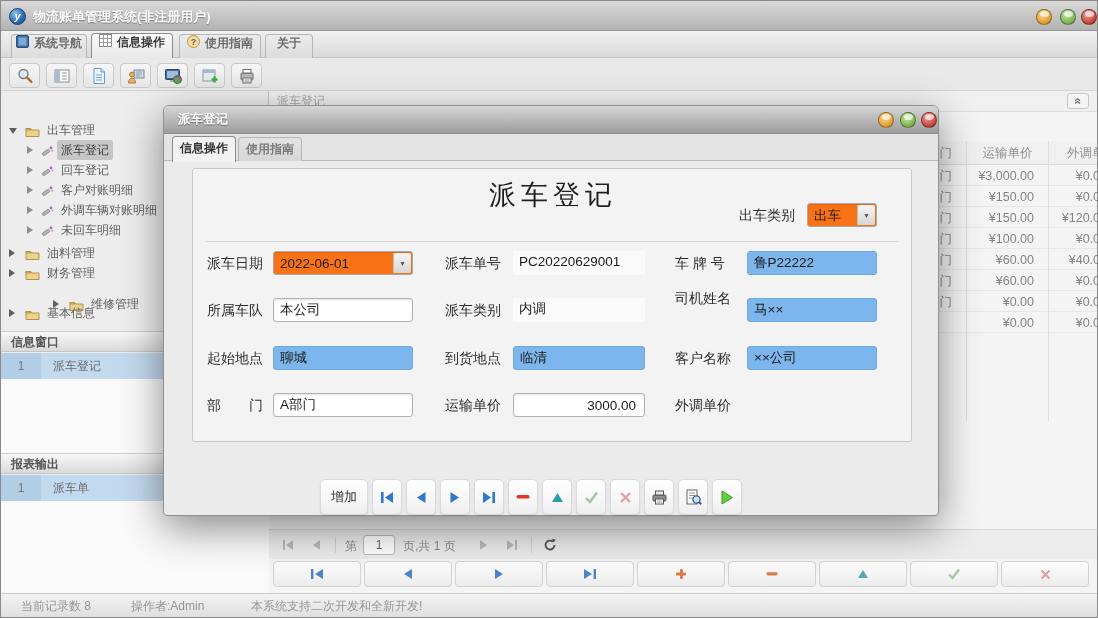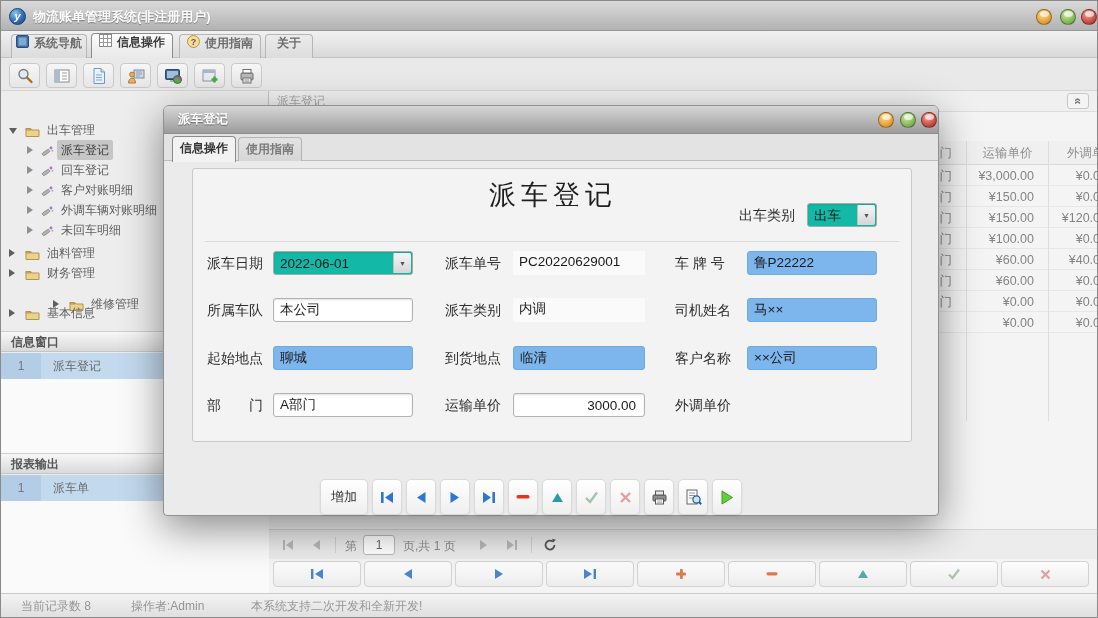--- a/index.html
+++ b/index.html
@@ -93,21 +93,21 @@
   #form-panel{position:absolute;left:28px;top:62px;width:720px;height:274px;background:#f3f3f3;border:1px solid #c9c9c9;border-radius:3px;}
   #form-title{position:absolute;left:0;top:8px;width:720px;text-align:center;font-family:"Liberation Serif","DejaVu Serif",serif;
               font-size:27px;color:#1f1f1f;letter-spacing:5px;}
   #form-sep{position:absolute;left:12px;right:12px;top:72px;height:1px;background:#dadada;}
   .flabel{position:absolute;font-size:14px;color:#2e2e2e;white-space:pre;}
   .fld{position:absolute;height:24px;font-size:13.5px;color:#1a1a1a;line-height:22px;padding-left:6px;white-space:nowrap;overflow:hidden;}
   .fld.flat{background:#fafafa;}
   .fld.white{background:#fff;border:1px solid #b2b2b2;border-radius:3px;box-shadow:inset 0 1px 2px rgba(0,0,0,.12);}
   .fld.blue{background:#7db6ec;border:1px solid #6fa9e2;border-radius:3px;}
   .fld.rnum{text-align:right;padding-right:8px;}
-  .combo{position:absolute;height:24px;background:#14b8a6;border:1px solid #a9a9a9;border-radius:3px;box-shadow:inset 0 1px 2px rgba(0,0,0,.1);}
+  .combo{position:absolute;height:24px;background:#f97316;border:1px solid #a9a9a9;border-radius:3px;box-shadow:inset 0 1px 2px rgba(0,0,0,.1);}
   .combo .cval{position:absolute;left:6px;top:1px;font-size:13.5px;color:#1a1a1a;line-height:21px;}
   .combo .cbtn{position:absolute;right:1px;top:1px;bottom:1px;width:18px;background:linear-gradient(#f5f5f5,#d6d6d6);
                border-left:1px solid #bdbdbd;border-radius:0 2px 2px 0;color:#555;font-size:7px;text-align:center;line-height:21px;}
   .dbtn{position:absolute;top:373px;height:36px;border:1px solid #dadada;border-radius:5px;
         background:linear-gradient(#ffffff,#efefef);box-shadow:0 1px 2px rgba(0,0,0,.10);
         display:flex;align-items:center;justify-content:center;font-size:13px;color:#333;}
 </style>
 </head>
 <body>
 
@@ -493,21 +493,21 @@
       </div>
       <span class="flabel" style="left:252px;top:86px;">派车单号</span>
       <div class="fld flat" style="left:320px;top:82px;width:132px;">PC20220629001</div>
       <span class="flabel" style="left:482px;top:86px;">车 牌 号</span>
       <input class="fld blue" style="left: 554px; top: 82px; width: 130px;" value="鲁P22222">
 
       <span class="flabel" style="left:14px;top:133px;">所属车队</span>
       <input class="fld white" style="left: 80px; top: 129px; width: 140px;" value="本公司">
       <span class="flabel" style="left:252px;top:133px;">派车类别</span>
       <div class="fld flat" style="left:320px;top:129px;width:132px;">内调</div>
-      <span class="flabel" style="left:482px;top:133px;">司机姓名</span>
+      <span class="flabel" style="left:482px;top:121px;">司机姓名</span>
       <input class="fld blue" style="left: 554px; top: 129px; width: 130px;" value="马××">
 
       <span class="flabel" style="left:14px;top:181px;">起始地点</span>
       <input class="fld blue" style="left: 80px; top: 177px; width: 140px;" value="聊城">
       <span class="flabel" style="left:252px;top:181px;">到货地点</span>
       <input class="fld blue" style="left: 320px; top: 177px; width: 132px;" value="临清">
       <span class="flabel" style="left:482px;top:181px;">客户名称</span>
       <input class="fld blue" style="left: 554px; top: 177px; width: 130px;" value="××公司">
 
       <span class="flabel" style="left:14px;top:228px;">部　　门</span>

